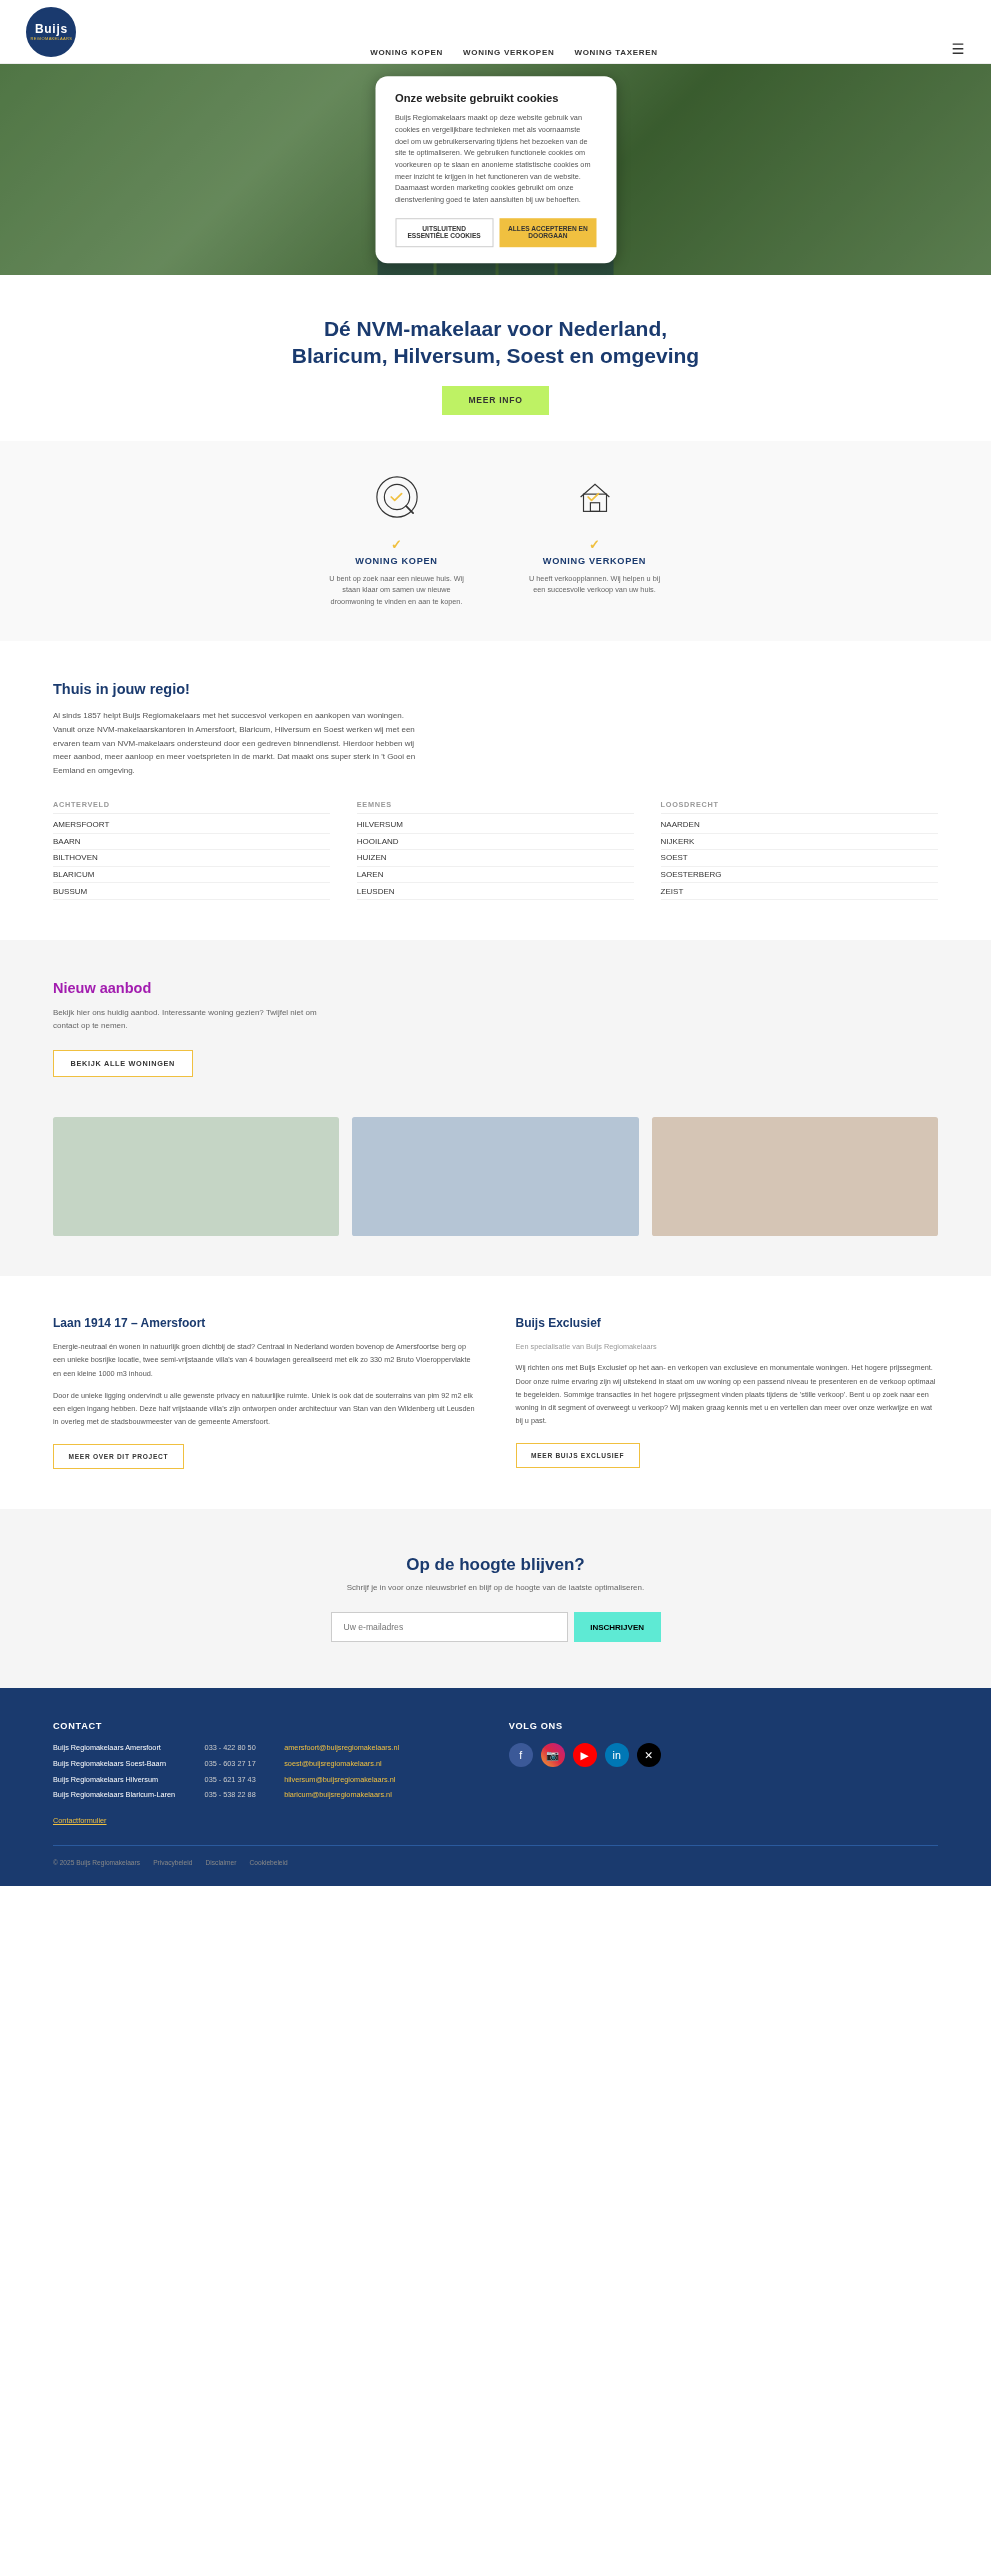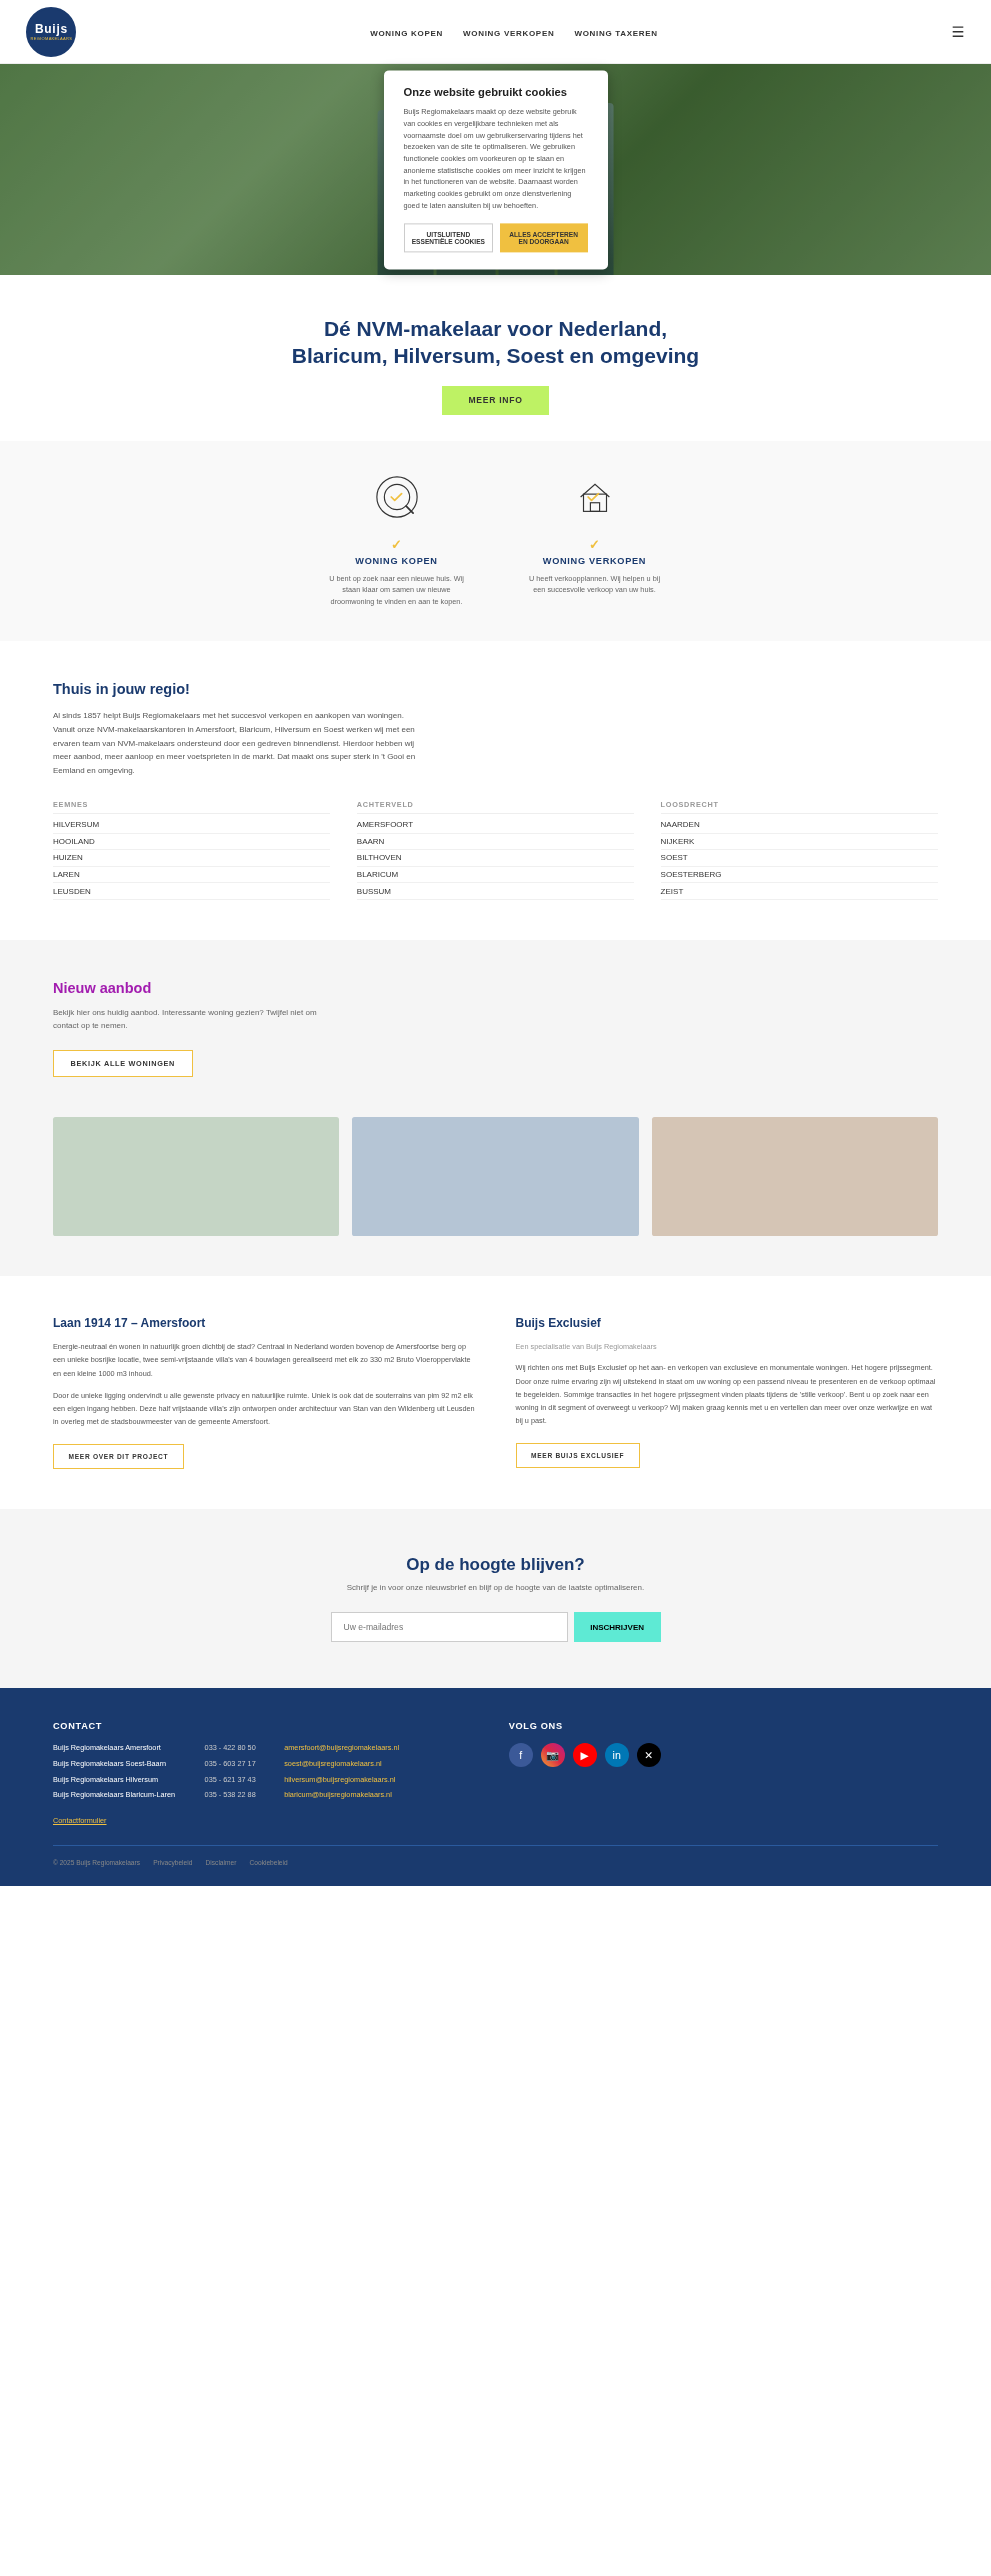--- a/index.html
+++ b/index.html
@@ -1,21 +1,21 @@
 <!DOCTYPE html>
 <html style="font-size:10.6px"><head>
   <meta charset="utf-8">
   <style>
     * { box-sizing: border-box; margin: 0; padding: 0; }
     body { font-family: Arial, sans-serif; color: #333; background: #fff; }
 
     
     nav {
       display: flex;
-      align-items: center;
+      align-items: flex-end;
       justify-content: space-between;
       padding: 6.6px 26.4px;
       border-bottom: 0.7px solid #eee;
       position: relative;
       z-index: 100;
       background: #fff;
     }
     .logo-circle {
       width: 50px;
       height: 50px;
@@ -59,23 +59,23 @@
       cursor: pointer;
     }
 
     
     .cookie-banner {
       position: absolute;
       top: 50%;
       left: 50%;
       transform: translate(-50%, -50%);
       background: #fff;
-      border-radius: 5px;
+      border-radius: 12px;
       padding: 16.5px 20px;
-      width: 224px;
+      width: 241px;
       box-shadow: 0 2.6px 13.2px rgba(0,0,0,0.3);
       z-index: 200;
     }
     .cookie-banner h3 {
       font-size: 11.2px;
       font-weight: 700;
       margin-bottom: 8px;
       color: #222;
     }
     .cookie-banner p {
@@ -556,35 +556,35 @@
 </section>
 
 <div class="divider"></div>
 
 <section class="regio">
   <h2>Thuis in jouw regio!</h2>
   <p class="regio-desc">Al sinds 1857 helpt Buijs Regiomakelaars met het succesvol verkopen en aankopen van woningen. Vanuit onze NVM-makelaarskantoren in Amersfoort, Blaricum, Hilversum en Soest werken wij met een ervaren team van NVM-makelaars ondersteund door een gedreven binnendienst. Hierdoor hebben wij meer aanbod, meer aanloop en meer voetsprieten in de markt. Dat maakt ons super sterk in 't Gooi en Eemland en omgeving.</p>
   <div class="regio-grid">
 
     <div>
+      <div class="regio-header">ACHTERVELD</div>
+      <div class="regio-item">AMERSFOORT</div>
+      <div class="regio-item">BAARN</div>
+      <div class="regio-item">BILTHOVEN</div>
+      <div class="regio-item">BLARICUM</div>
+      <div class="regio-item">BUSSUM</div>
+    </div>
+
+    <div>
       <div class="regio-header">EEMNES</div>
       <div class="regio-item">HILVERSUM</div>
       <div class="regio-item">HOOILAND</div>
       <div class="regio-item">HUIZEN</div>
       <div class="regio-item">LAREN</div>
       <div class="regio-item">LEUSDEN</div>
-    </div>
-
-    <div>
-      <div class="regio-header">ACHTERVELD</div>
-      <div class="regio-item">AMERSFOORT</div>
-      <div class="regio-item">BAARN</div>
-      <div class="regio-item">BILTHOVEN</div>
-      <div class="regio-item">BLARICUM</div>
-      <div class="regio-item">BUSSUM</div>
     </div>
 
     <div>
       <div class="regio-header">LOOSDRECHT</div>
       <div class="regio-item">NAARDEN</div>
       <div class="regio-item">NIJKERK</div>
       <div class="regio-item">SOEST</div>
       <div class="regio-item">SOESTERBERG</div>
       <div class="regio-item">ZEIST</div>
     </div>

